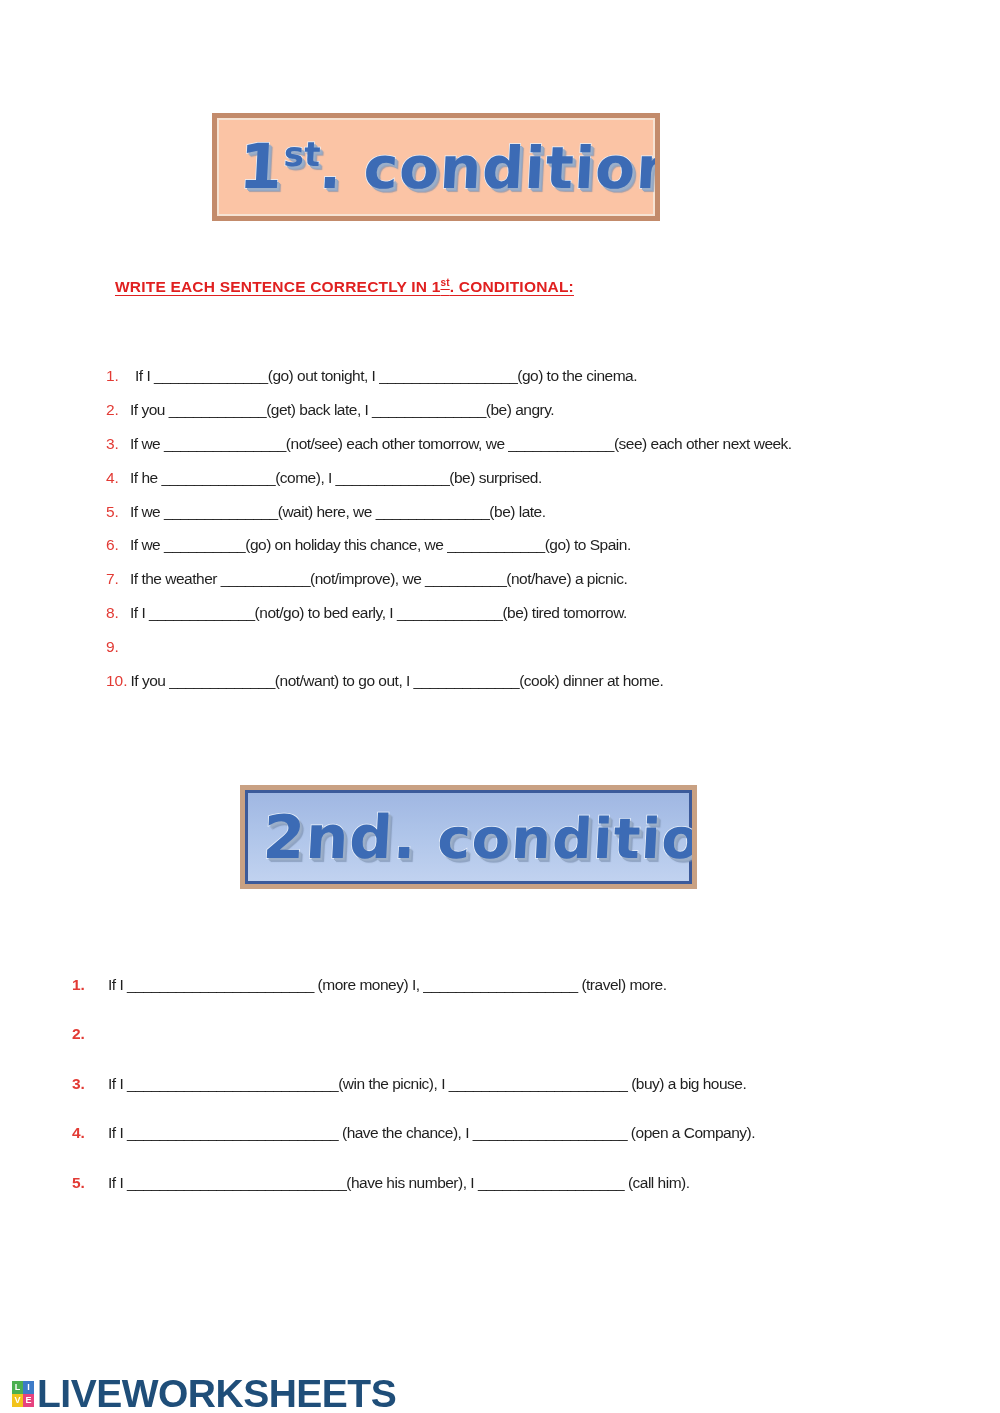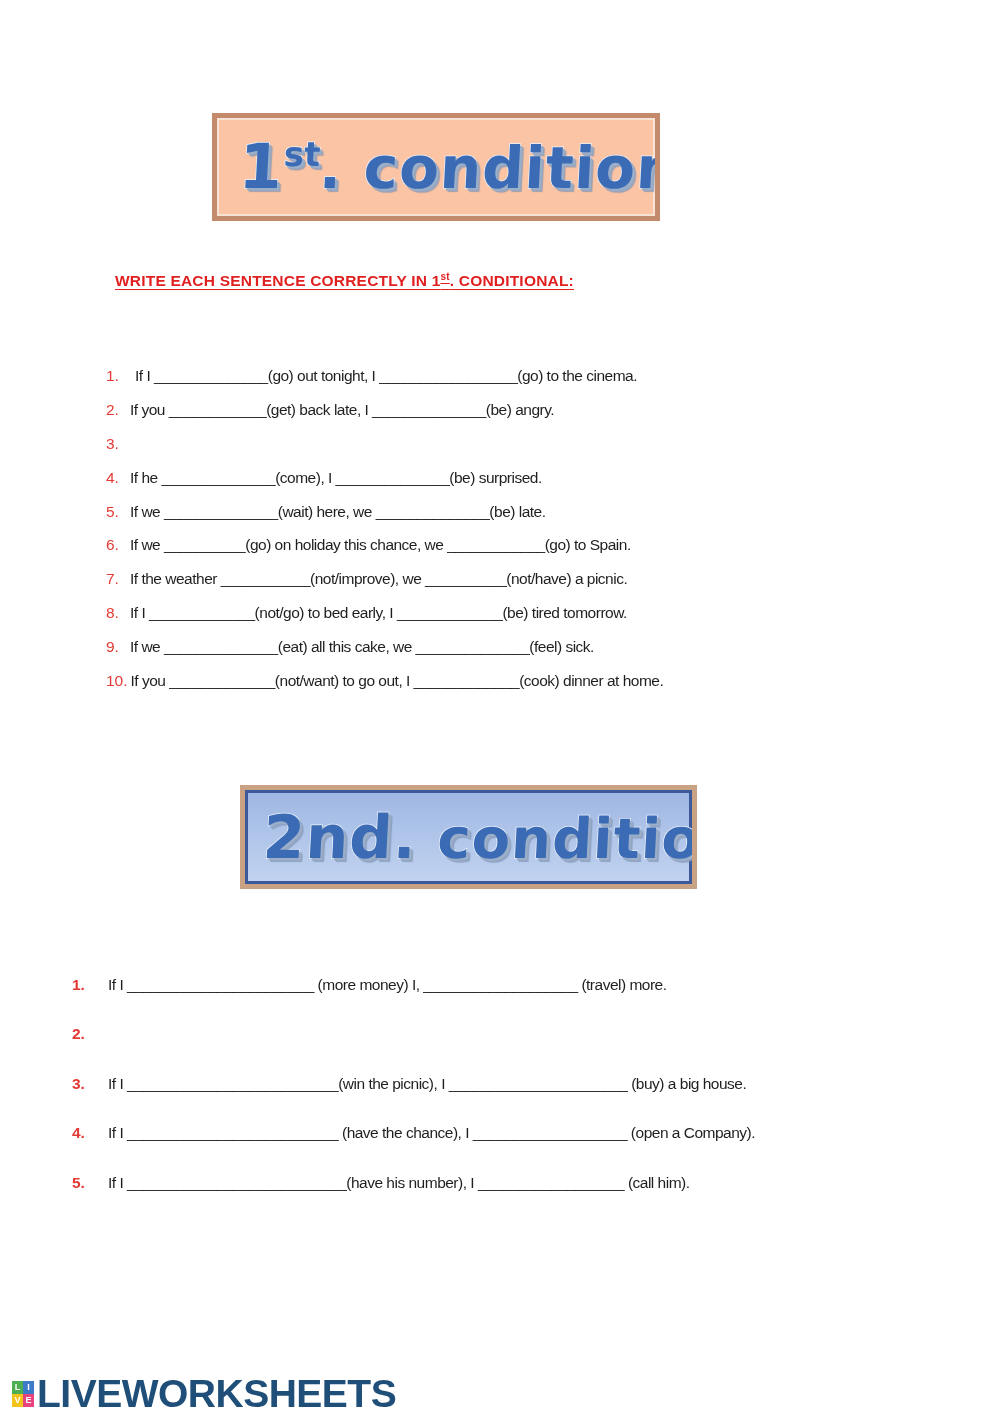--- a/index.html
+++ b/index.html
@@ -81,21 +81,21 @@
     transform: skewX(-3deg);
   }
   .wordart-2 .tail {
     font-size: 56px;
   }
 
   
   .instruction {
     position: absolute;
     left: 115px;
-    top: 271px;
+    top: 277px;
     font-size: 15.5px;
     font-weight: bold;
     color: #E02020;
     text-decoration: underline;
     text-underline-offset: 3px;
     letter-spacing: 0.2px;
     white-space: nowrap;
   }
   .instruction .sup {
     font-size: 10px;
@@ -206,20 +206,21 @@
   <div class="q-row">
     <span class="q-num">1.</span>
     <span class="q-text blank">If I ______________(go) out tonight, I _________________(go) to the cinema.</span>
   </div>
   <div class="q-row">
     <span class="q-num">2.</span>
     <span class="q-text blank">If you ____________(get) back late, I ______________(be) angry.</span>
   </div>
   <div class="q-row">
     <span class="q-num">3.</span>
+    <span class="q-text blank">If we _______________(not/see) each other tomorrow, we _____________(see) each other next week.</span>
   </div>
   <div class="q-row">
     <span class="q-num">4.</span>
     <span class="q-text blank">If he ______________(come), I ______________(be) surprised.</span>
   </div>
   <div class="q-row">
     <span class="q-num">5.</span>
     <span class="q-text blank">If we ______________(wait) here, we ______________(be) late.</span>
   </div>
   <div class="q-row">
@@ -229,21 +230,20 @@
   <div class="q-row">
     <span class="q-num">7.</span>
     <span class="q-text blank">If the weather ___________(not/improve), we __________(not/have) a picnic.</span>
   </div>
   <div class="q-row">
     <span class="q-num">8.</span>
     <span class="q-text blank">If I _____________(not/go) to bed early, I _____________(be) tired tomorrow.</span>
   </div>
   <div class="q-row">
     <span class="q-num">9.</span>
-    <span class="q-text blank">If we ______________(eat) all this cake, we ______________(feel) sick.</span>
   </div>
   <div class="q-row">
     <span class="q-num">10.</span>
     <span class="q-text blank">If you _____________(not/want) to go out, I _____________(cook) dinner at home.</span>
   </div>
 </div>
 
 <div class="banner banner-2">
   <div class="wordart wordart-2">
     <span>2nd.</span><span class="tail"> conditional</span>

